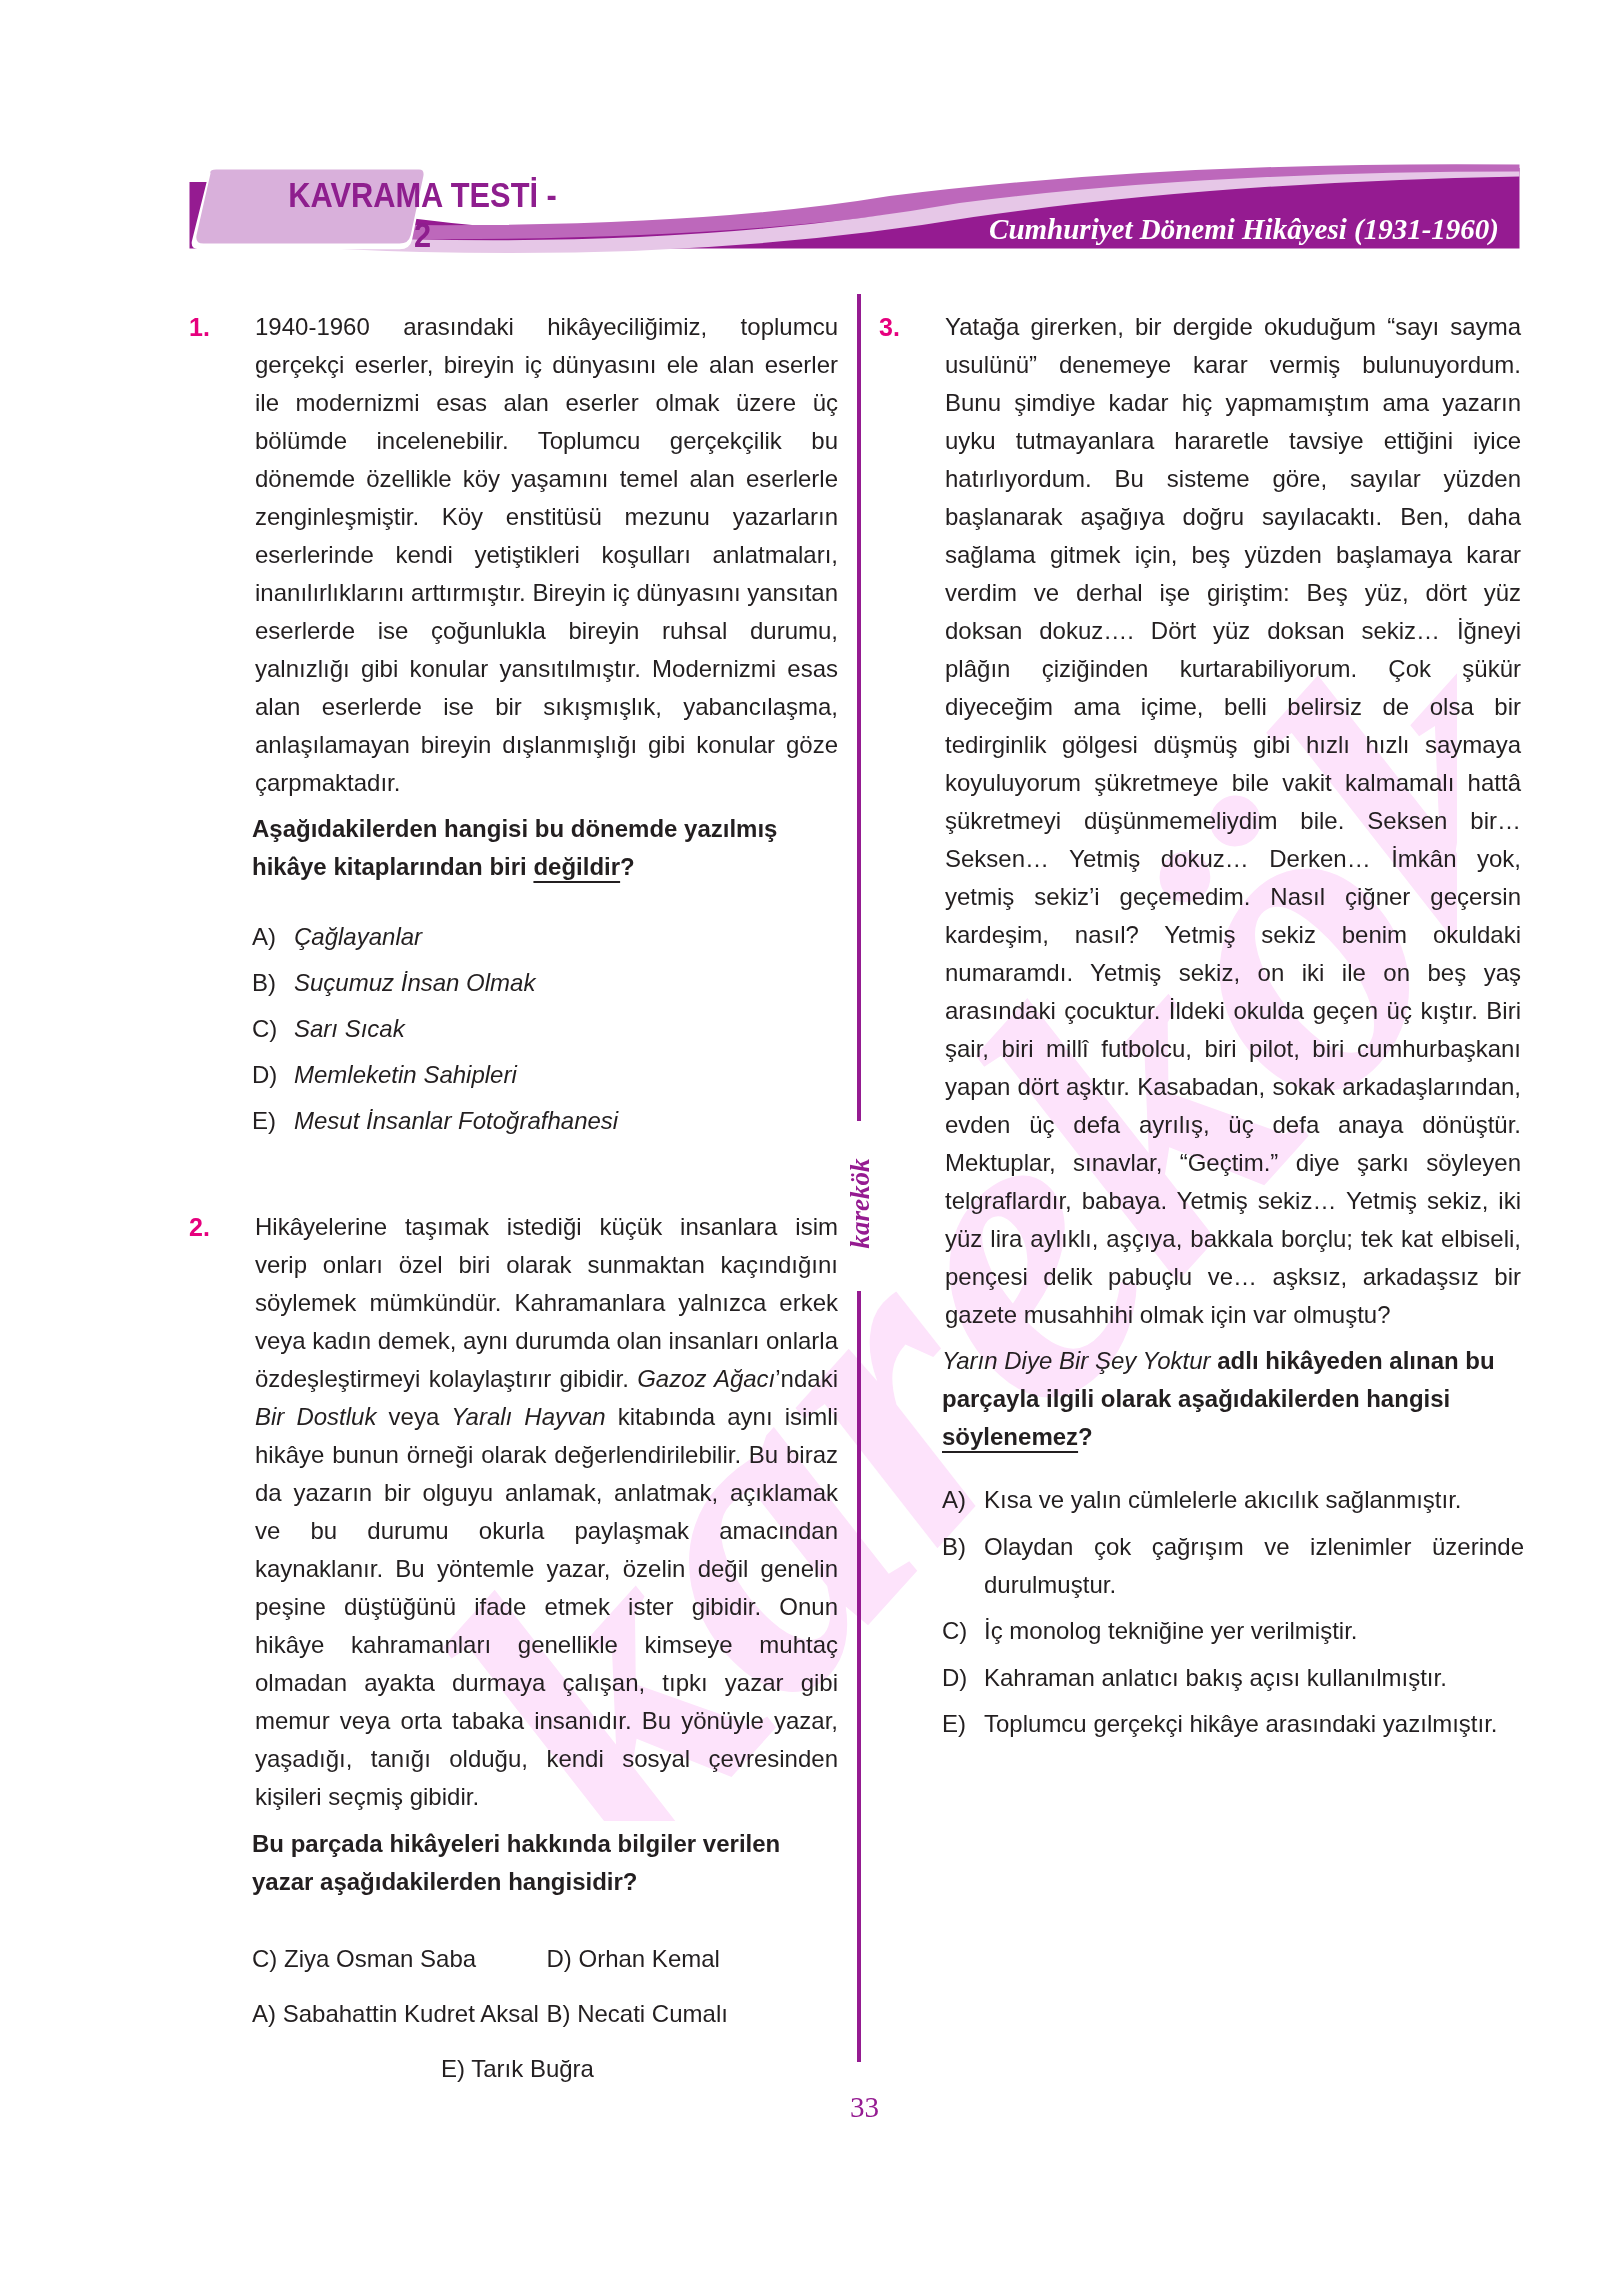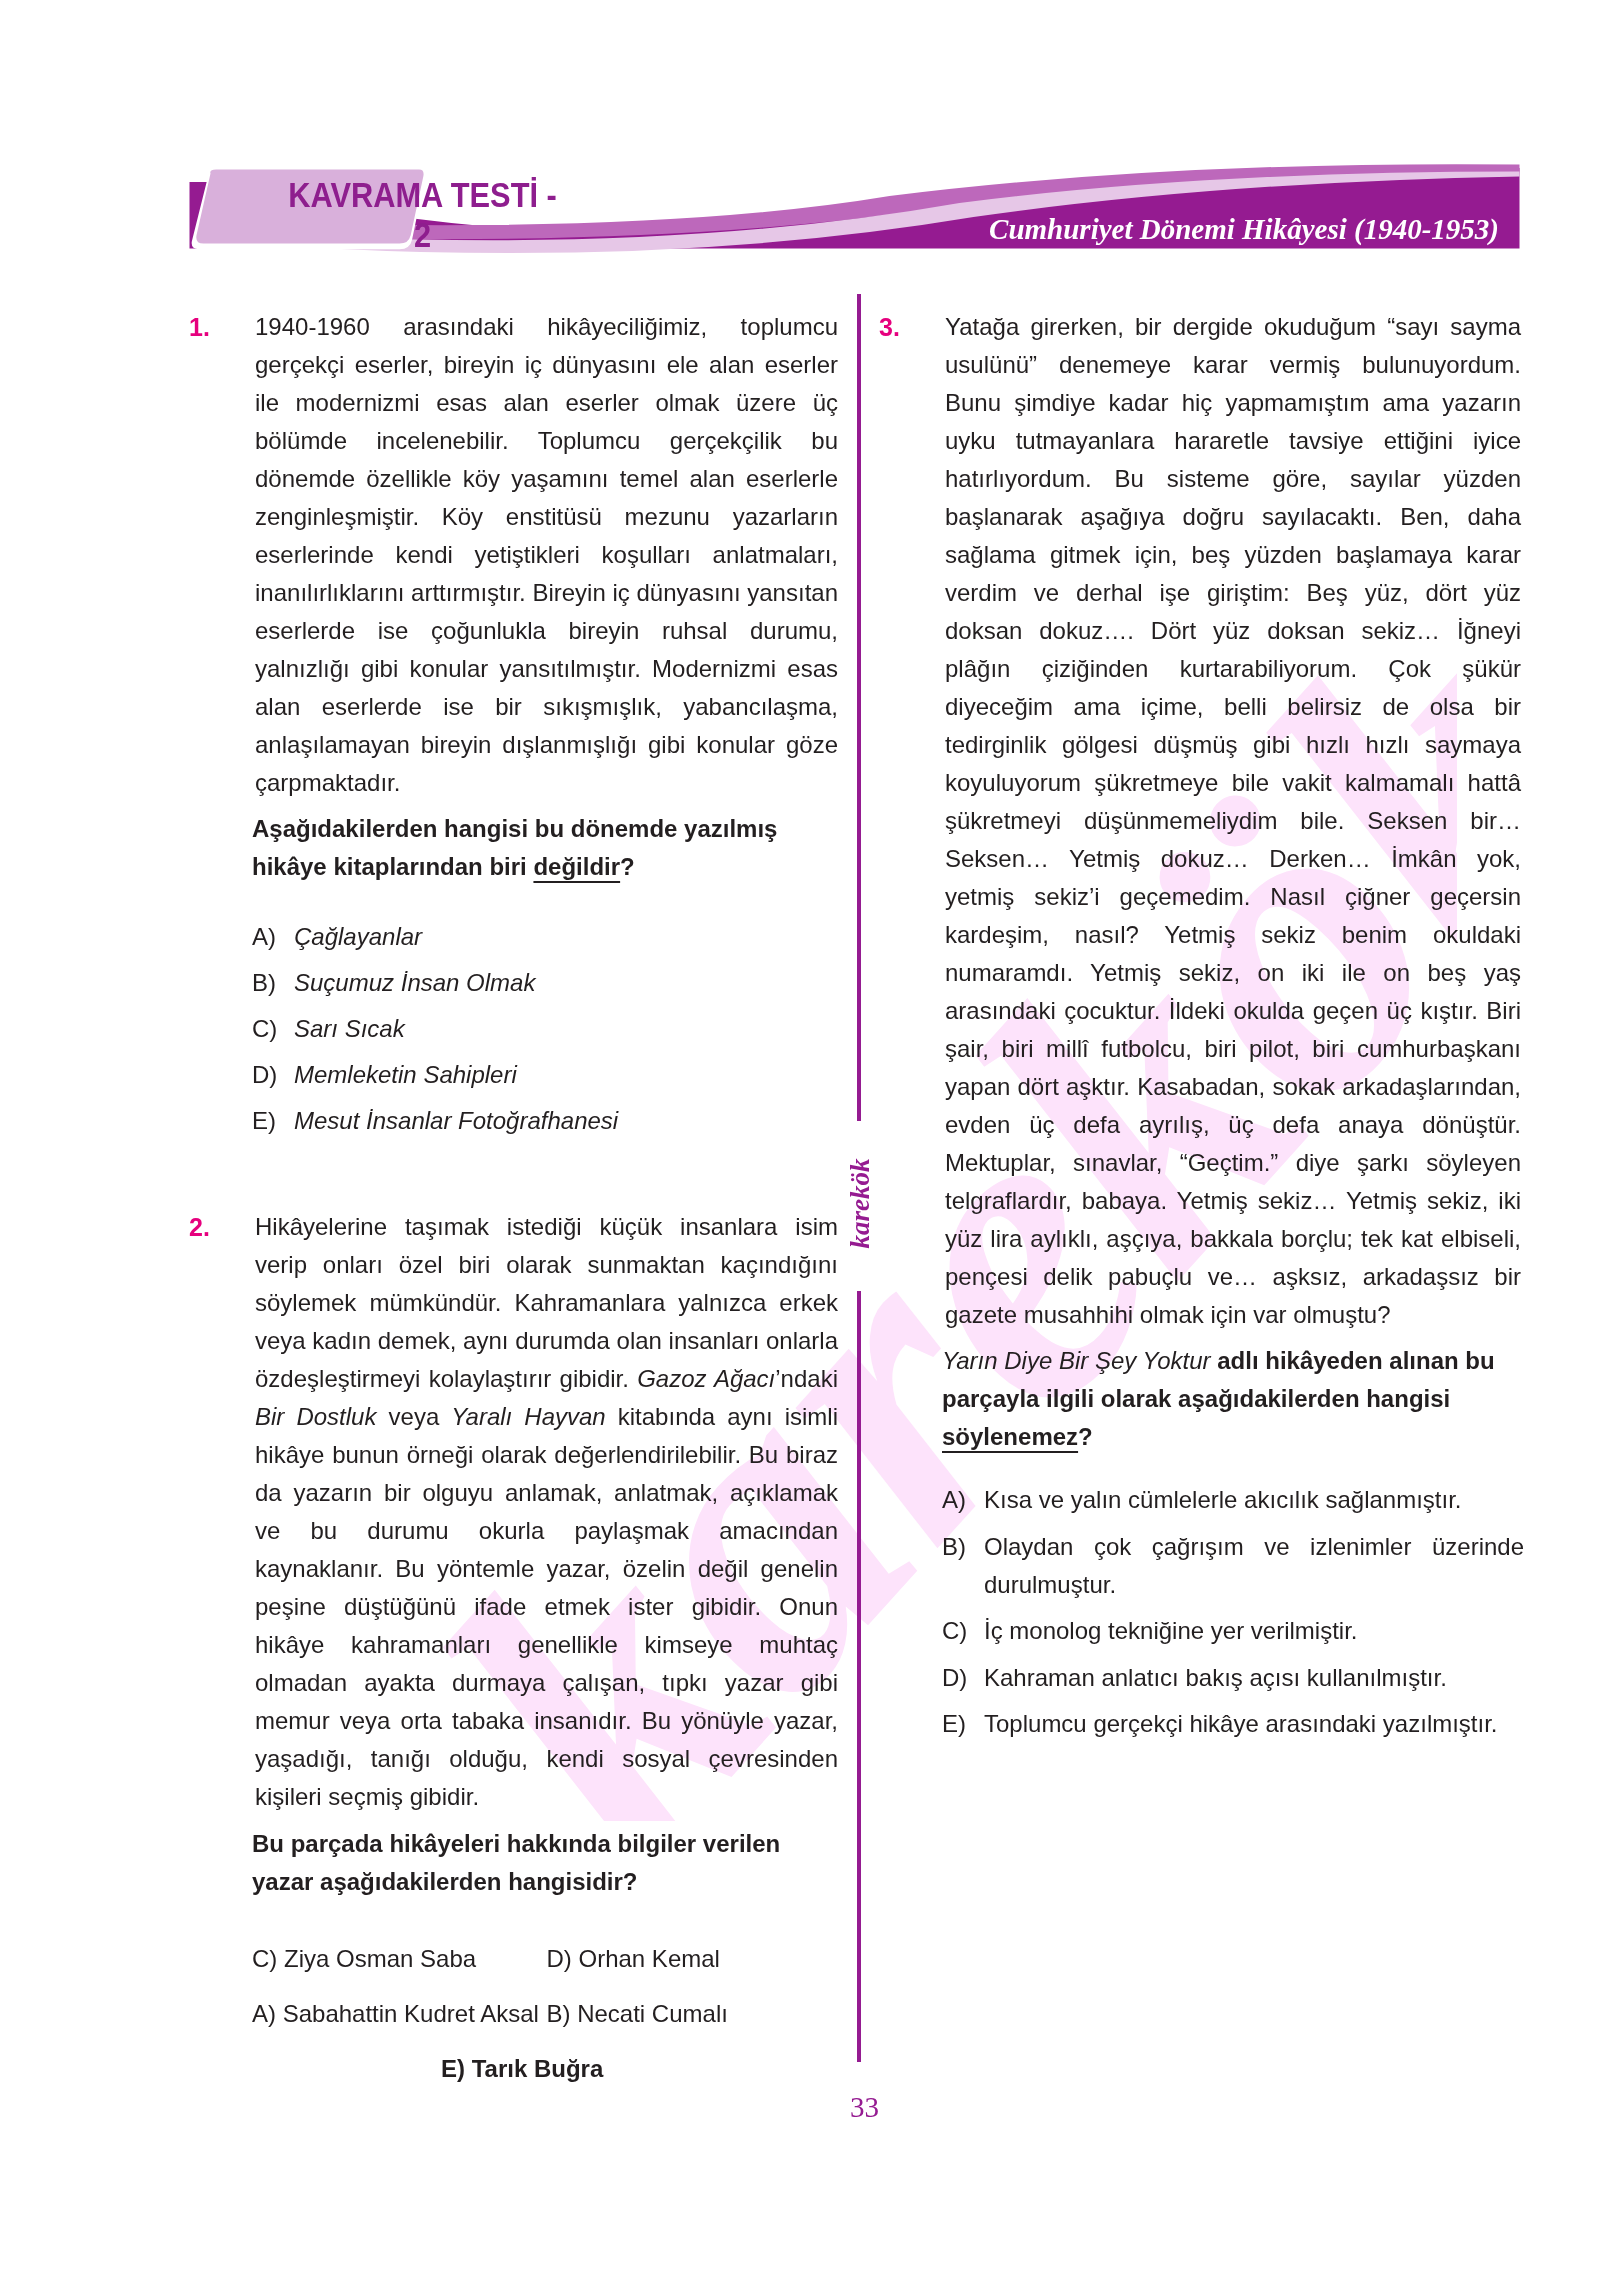--- a/index.html
+++ b/index.html
@@ -42,21 +42,21 @@
   .prompt .it { font-style: italic; font-weight: normal; }
   .opts { margin-top: 28px; }
   .opt { display: flex; font-size: 24px; line-height: 46px; }
   .opt .lbl { width: 42px; flex: none; }
   .opt .txt.it { font-style: italic; }
   .opts-r .opt { line-height: 38px; margin-bottom: 8.4px; }
   .opts-r .opt .txt { text-align: justify; flex: 1; }
   .grid-opts { margin-top: 31px; font-size: 24px; }
   .grid-row { display: flex; height: 55px; align-items: center; }
   .grid-row .cell { width: 357px; }
-  .grid-row.center { justify-content: flex-start; padding-left: 189px; font-weight: bold; }
+  .grid-row.center { justify-content: flex-start; padding-left: 189px; }
   .it { font-style: italic; }
   .divider-top {
     position: absolute; left: 857px; top: 294px; width: 3.5px; height: 827px; background: #951b91; z-index: 1;
   }
   .divider-bot {
     position: absolute; left: 857px; top: 1291px; width: 3.5px; height: 771px; background: #951b91; z-index: 1;
   }
   .karekok {
     position: absolute; left: 832px; top: 1205px; width: 56px; z-index: 2;
     transform: rotate(-90deg); transform-origin: center center;
@@ -77,21 +77,21 @@
 
 <div class="header">
   <svg width="1331" height="112" viewBox="0 0 1900 160" xmlns="http://www.w3.org/2000/svg">
     <path d="M0 40 L40 40 Q 500 150 900 90 Q 1400 20 1900 20 L1900 135 L0 135 Z" fill="#951b91"></path>
     <path d="M200 100 Q 700 110 1000 60 Q 1400 10 1900 15 L1900 28 Q 1450 30 1050 80 Q 700 130 200 120 Z" fill="#bd68bb"></path>
     <path d="M200 118 Q 700 140 1100 70 Q 1450 25 1900 25 L1900 32 Q 1470 40 1120 90 Q 700 160 200 135 Z" fill="#e6c7e7"></path>
     <path d="M26 30 Q 20 22 34 22 L 330 22 Q 338 22 336 32 L 318 118 Q 315 132 300 132 L 14 132 Q 0 132 4 118 Z" fill="#ffffff" transform="translate(0,4)"></path>
     <path d="M30 28 Q 28 22 38 22 L 328 22 Q 336 22 334 32 L 316 116 Q 313 128 300 128 L 20 128 Q 8 128 10 116 Z" fill="#d9b0db"></path>
   </svg>
   <div class="header-title">KAVRAMA TESTİ - 2</div>
-  <div class="header-subtitle">Cumhuriyet Dönemi Hikâyesi (1940-1953)</div>
+  <div class="header-subtitle">Cumhuriyet Dönemi Hikâyesi (1931-1960)</div>
 </div>
 
 <div class="divider-top"></div>
 <div class="karekok">karekök</div>
 <div class="divider-bot"></div>
 
 <div class="col col-left">
 
   <div class="q">
     <span class="qnum">1.</span>

